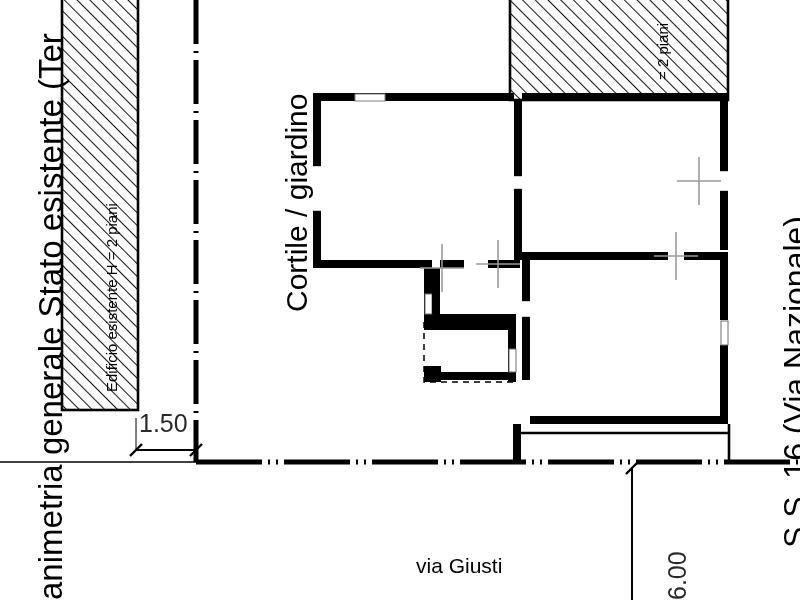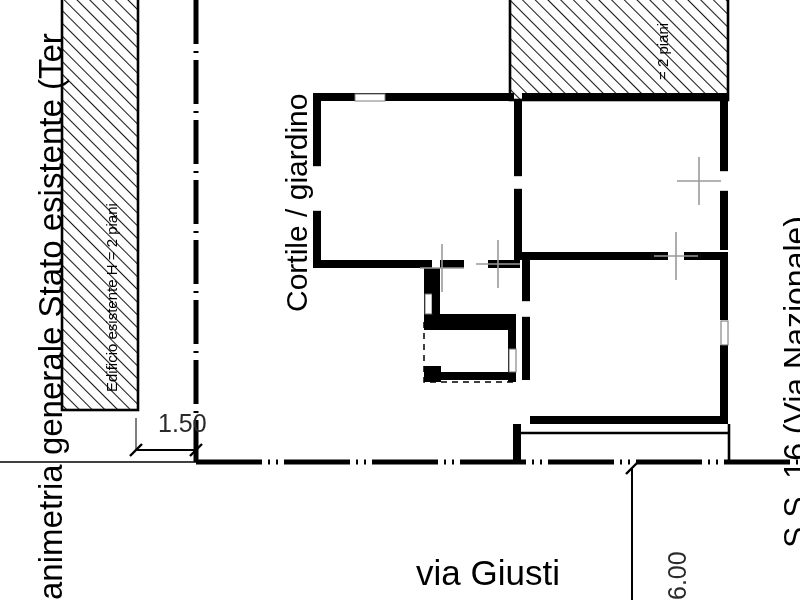--- a/index.html
+++ b/index.html
@@ -66,25 +66,25 @@
   
   #road-ss16-label {
     left: 779px;
     top: 548px;
     font-size: 32px;
   }
   
   #road-giusti-label {
     left: 416px;
     top: 555px;
-    font-size: 35px;
+    font-size: 21px;
   }
   
   #dim-150-label {
-    left: 148px;
+    left: 129px;
     top: 411px;
     font-size: 25px;
     color: #2a2a2a;
     padding-left: 10px;
   }
   
   #dim-600-label {
     left: 665px;
     top: 600px;
     font-size: 25px;

